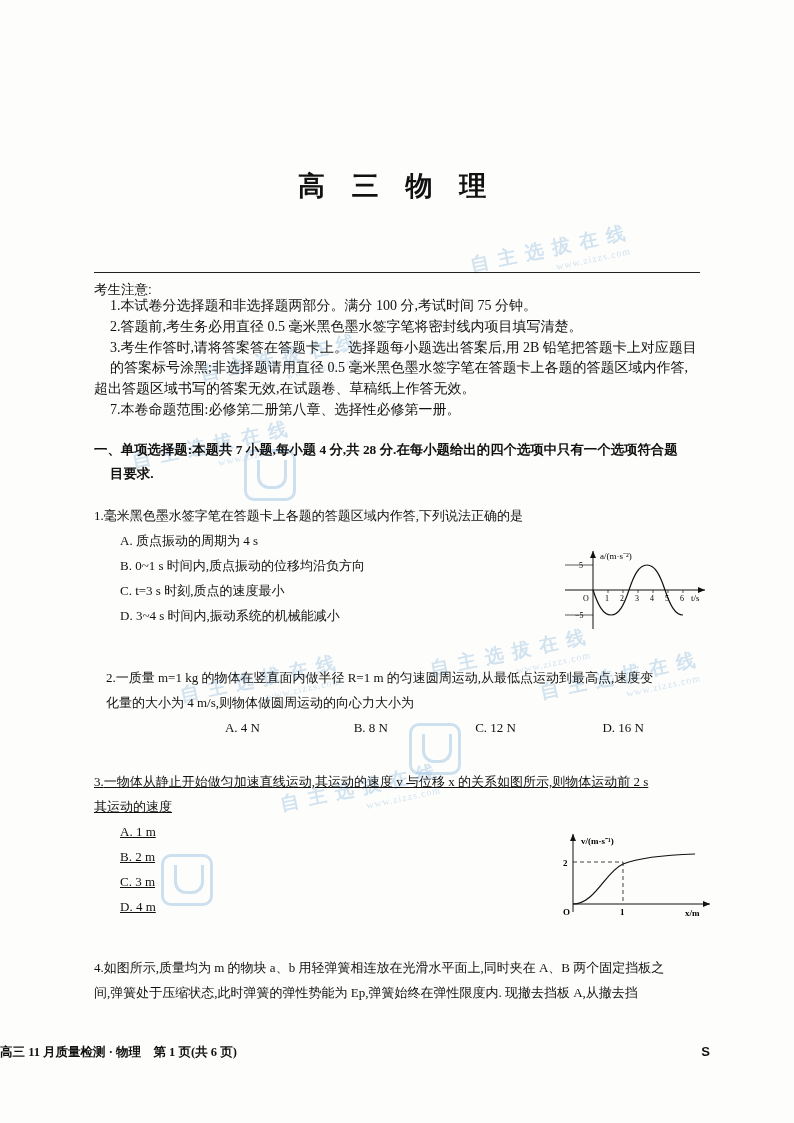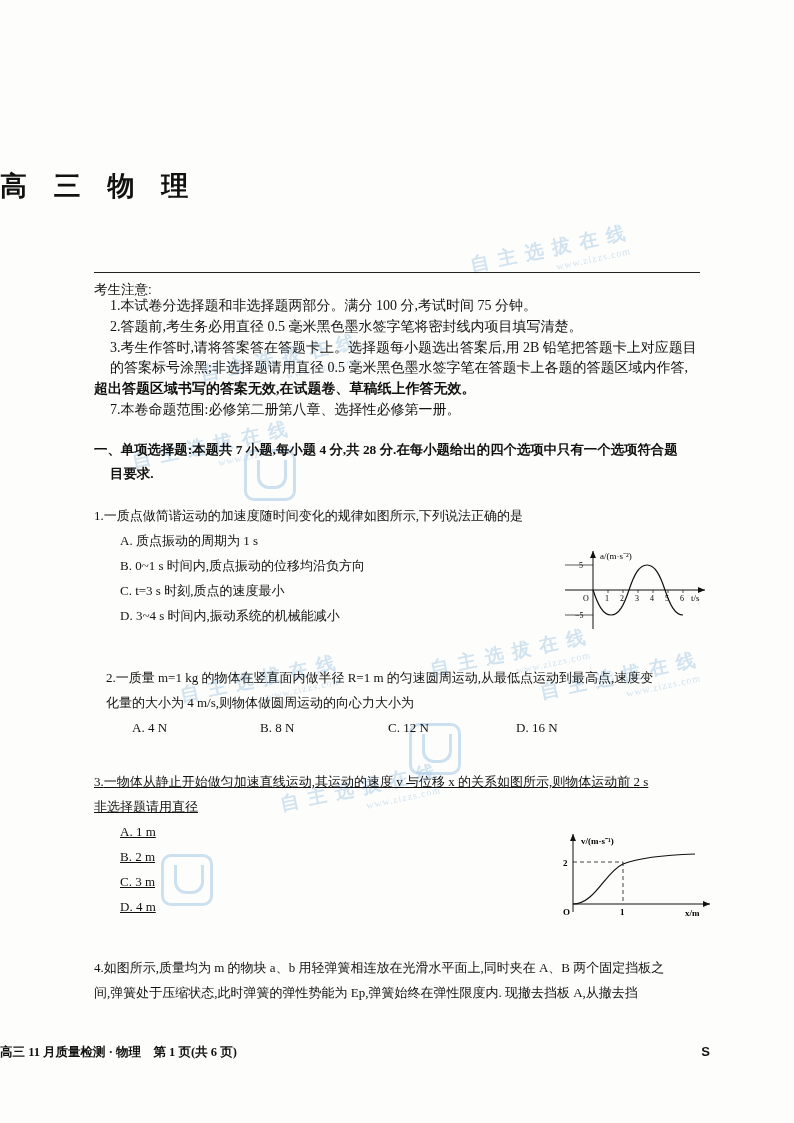--- a/index.html
+++ b/index.html
@@ -43,21 +43,21 @@
   .wm-logo:after{
     content:"";
     position:absolute;left:10px;top:8px;
     width:24px;height:26px;
     border:3px solid #9fc4e4;
     border-top:none;border-radius:0 0 12px 12px;
   }
 
   
   .title{
-    text-align:left;
+    text-align:center;
     font-size:27px;
     font-weight:bold;
     letter-spacing:10px;
     margin-top:168px;
   }
   .rule{
     position:absolute;
     left:94px;right:94px;
     top:272px;
     border-top:1.6px solid #222;
@@ -68,40 +68,40 @@
     position:absolute;left:94px;top:281px;
     font-size:13.5px;font-weight:normal;
     font-family:"Liberation Sans", sans-serif;
   }
   .notice{
     position:absolute;left:94px;right:86px;top:296px;
     font-size:14px;line-height:20px;
   }
   .notice p{margin:0 0 1px 0;text-indent:0;}
   .notice .ind{padding-left:16px;}
-  .bold{font-weight:bold;}
+  .bold{font-weight:normal;}
 
   
   .sec{
     position:absolute;left:94px;right:95px;top:438px;
     font-size:13.4px;line-height:24px;font-weight:bold;
   }
 
   
   .q{
     position:absolute;left:94px;right:86px;
     font-size:13px;line-height:25px;
   }
   .q .stem{text-indent:0;}
   .q .opt{padding-left:26px;}
   .q1{top:503px;}
   .q2{top:665px;margin-left:12px;}
   .q3{top:769px;text-decoration:underline;}
   .q4{top:955px;}
-  .opts-row{display:flex;padding-left:26px;}
+  .opts-row{display:flex;padding-left:26px;text-align:right;}
   .opts-row span{width:128px;}
 
   
   .fig1{position:absolute;left:545px;top:545px;width:185px;height:90px;}
   .fig3{position:absolute;left:545px;top:822px;width:185px;height:100px;font-weight:bold;}
 
   
   .footer{
     position:absolute;left:0;right:0;top:1044px;
     text-align:left;
@@ -163,23 +163,23 @@
     <p class="ind">7.本卷命题范围:必修第二册第八章、选择性必修第一册。</p>
   </div>
 
   <div class="sec">
     <div>一、单项选择题:本题共 7 小题,每小题 4 分,共 28 分.在每小题给出的四个选项中只有一个选项符合题</div>
     <div style="padding-left:16px">目要求.</div>
   </div>
 
   <div class="q q1">
     <div class="stem">
-      <span>1.</span><span>一质点做简谐运动的加速度随时间变化的规律如图所示,下列说法正确的是</span>
-    </div>
-    <div class="opt">A. 质点振动的周期为 1 s</div>
+      <span>1.</span><span>毫米黑色墨水签字笔在答题卡上各题的答题区域内作答,下列说法正确的是</span>
+    </div>
+    <div class="opt">A. 质点振动的周期为 4 s</div>
     <div class="opt">B. 0~1 s 时间内,质点振动的位移均沿负方向</div>
     <div class="opt">C. t=3 s 时刻,质点的速度最小</div>
     <div class="opt">D. 3~4 s 时间内,振动系统的机械能减小</div>
   </div>
 
   <div class="fig1">
     <svg width="185" height="90" viewBox="0 0 185 90">
 
       <line x1="20" y1="45" x2="160" y2="45" stroke="#111" stroke-width="1"></line>
       <polygon points="160,45 153,42 153,48" fill="#111"></polygon>
@@ -223,21 +223,21 @@
       <span>B. 8 N</span>
       <span>C. 12 N</span>
       <span>D. 16 N</span>
     </div>
   </div>
 
   <div class="q q3">
     <div class="stem">
       <span>3.</span><span>一物体从静止开始做匀加速直线运动,其运动的速度 v 与位移 x 的关系如图所示,则物体运动前 2 s</span>
     </div>
-    <div>非选择题请用直径</div>
+    <div>其运动的速度</div>
     <div class="opt">A. 1 m</div>
     <div class="opt">B. 2 m</div>
     <div class="opt">C. 3 m</div>
     <div class="opt">D. 4 m</div>
   </div>
 
   <div class="fig3">
     <svg width="185" height="100" viewBox="0 0 185 100">
       <line x1="28" y1="82" x2="165" y2="82" stroke="#111" stroke-width="1"></line>
       <polygon points="165,82 158,79 158,85" fill="#111"></polygon>

